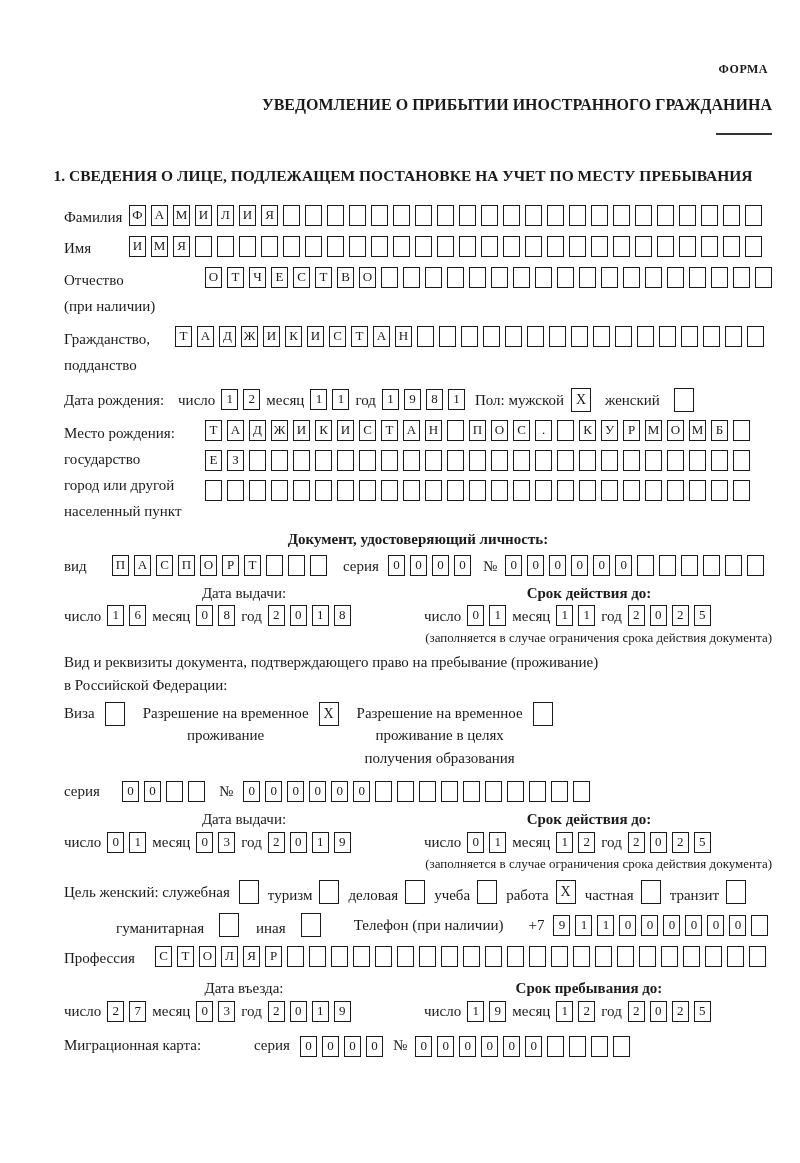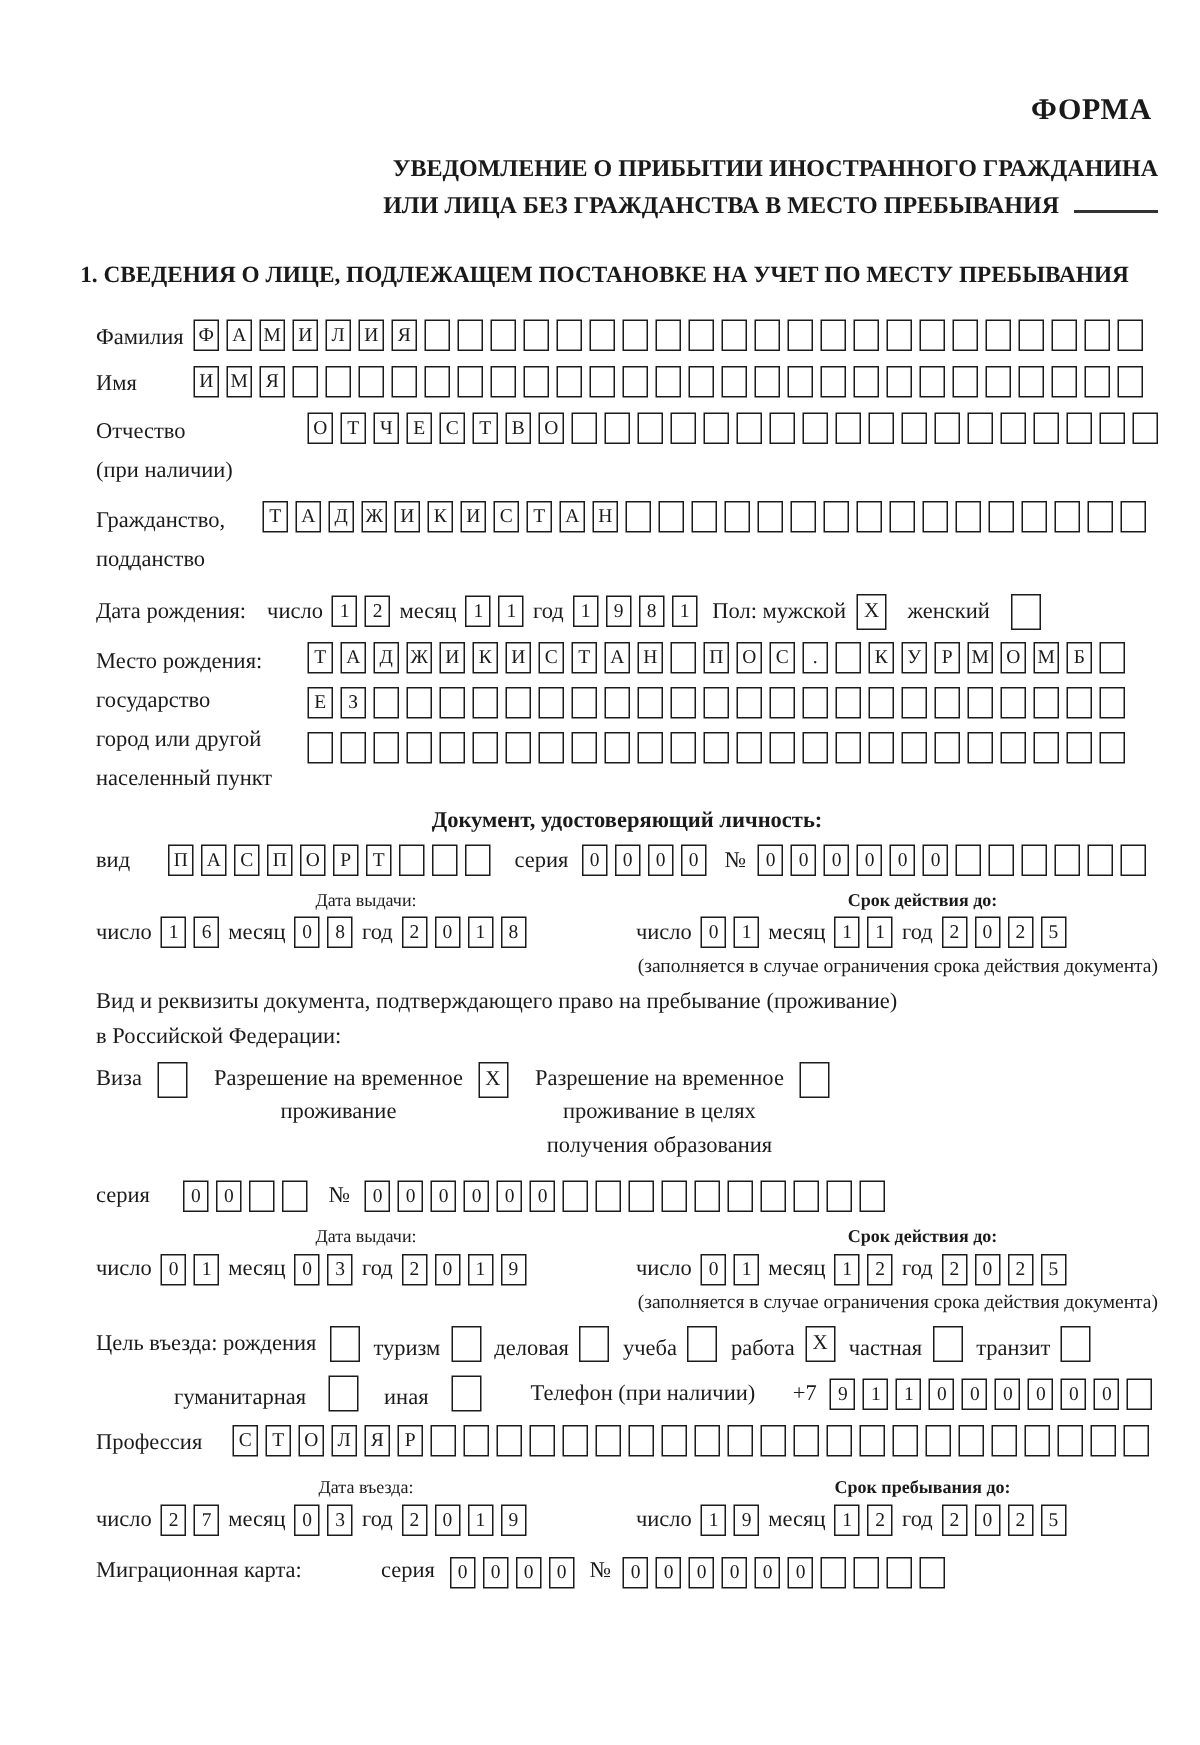--- a/index.html
+++ b/index.html
@@ -5,21 +5,21 @@
   * { margin:0; padding:0; box-sizing:border-box; }
   html,body { background:#ffffff; }
   .page {
     width:800px; min-height:1163px; background:#fff; color:#1a1a1a;
     font-family:"Liberation Serif","DejaVu Serif",serif; font-size:15px;
     padding:36px 28px 18px 64px; position:relative;
   }
   
   .top-note { margin-left:548px; font-size:14px; line-height:1.4; white-space:nowrap; }
   .top-note .sub { font-size:12.5px; line-height:1.35; margin-top:3px; }
-  .forma { text-align:right; font-weight:bold; font-size:20px; margin:26px 4px 12px 0; letter-spacing:.5px; }
+  .forma { text-align:right; font-weight:bold; font-size:12px; margin:26px 4px 12px 0; letter-spacing:.5px; }
   
   .title { text-align:right; font-weight:bold; font-size:16px; line-height:1.55; margin-top:16px; }
   .blank-line { display:inline-block; width:56px; border-bottom:2px solid #333; height:14px; margin-left:10px; }
   .sec-head { text-align:center; font-weight:bold; font-size:15.5px; margin:24px 0 20px -30px; }
   
   .row { display:flex; align-items:flex-start; margin-bottom:7px; }
   .lbl { flex:0 0 auto; line-height:24px; }
   .lbl-block { flex:0 0 auto; line-height:26px; }
   .cells { display:flex; gap:5px; flex-wrap:nowrap; }
   .cell {
@@ -29,21 +29,21 @@
   .checkbox {
     display:inline-block; width:20px; height:24px; border:1.5px solid #1b1b1b;
     text-align:center; font-size:14px; line-height:21px; vertical-align:middle; background:#fff;
   }
   .stack { display:flex; flex-direction:column; gap:9px; }
   
   .dategroup { display:flex; align-items:center; gap:6px; }
   .dategroup .dlabel { line-height:24px; }
   .daterow { display:flex; margin-bottom:2px; }
   .daterow .half-l { flex:0 0 360px; }
-  .dateheads { display:flex; font-size:12px; margin-bottom:2px;gap:26px; }
+  .dateheads { display:flex; font-size:15px; margin-bottom:2px; }
   .dateheads .h1 { flex:0 0 360px; text-align:center; }
   .dateheads .h2 { flex:0 0 330px; text-align:center;font-weight:bold; }
   .note-r { text-align:right; font-size:13px; margin:2px 0 8px 0; }
   .center-bold { text-align:center; font-weight:bold; font-size:15px; margin:4px 0 6px 0; }
   .plain { margin-bottom:6px; }
   
   .opts { display:flex; align-items:flex-start; gap:14px; margin:8px 0 10px 0; }
   .opt { display:flex; align-items:flex-start; gap:10px; }
   .opt-label { text-align:center; line-height:1.5; }
   
@@ -54,21 +54,21 @@
 <body>
 
 <div class="page">
 
 
   <div class="forma">ФОРМА</div>
 
   <div class="title">
     <div>УВЕДОМЛЕНИЕ О ПРИБЫТИИ ИНОСТРАННОГО ГРАЖДАНИНА</div>
     <div>
-      <span>ИЛИ ЛИЦА БЕЗ ГРАЖДАНСТВА В МЕСТО ПРЕБЫВАНИЯ</span><span class="blank-line"></span>
+      <span class="blank-line"></span>
     </div>
   </div>
 
   <div class="sec-head">1. СВЕДЕНИЯ О ЛИЦЕ, ПОДЛЕЖАЩЕМ ПОСТАНОВКЕ НА УЧЕТ ПО МЕСТУ ПРЕБЫВАНИЯ</div>
 
   <div class="row">
     <span class="lbl" style="width:65px">Фамилия</span>
     <span class="cells">
         <span class="cell">Ф</span>
         <span class="cell">А</span>
@@ -514,21 +514,21 @@
             <span class="cell">0</span>
             <span class="cell">2</span>
             <span class="cell">5</span>
           </span>
       </span>
     </span>
   </div>
   <div class="note-r">(заполняется в случае ограничения срока действия документа)</div>
 
   <div class="purpose-row">
-    <span>Цель въезда: рождения</span>
+    <span>Цель женский: служебная</span>
     <span class="checkbox"></span>
     <span class="pair">
       <span>туризм</span>
       <span class="checkbox"></span>
     </span>
     <span class="pair">
       <span>деловая</span>
       <span class="checkbox"></span>
     </span>
     <span class="pair">

